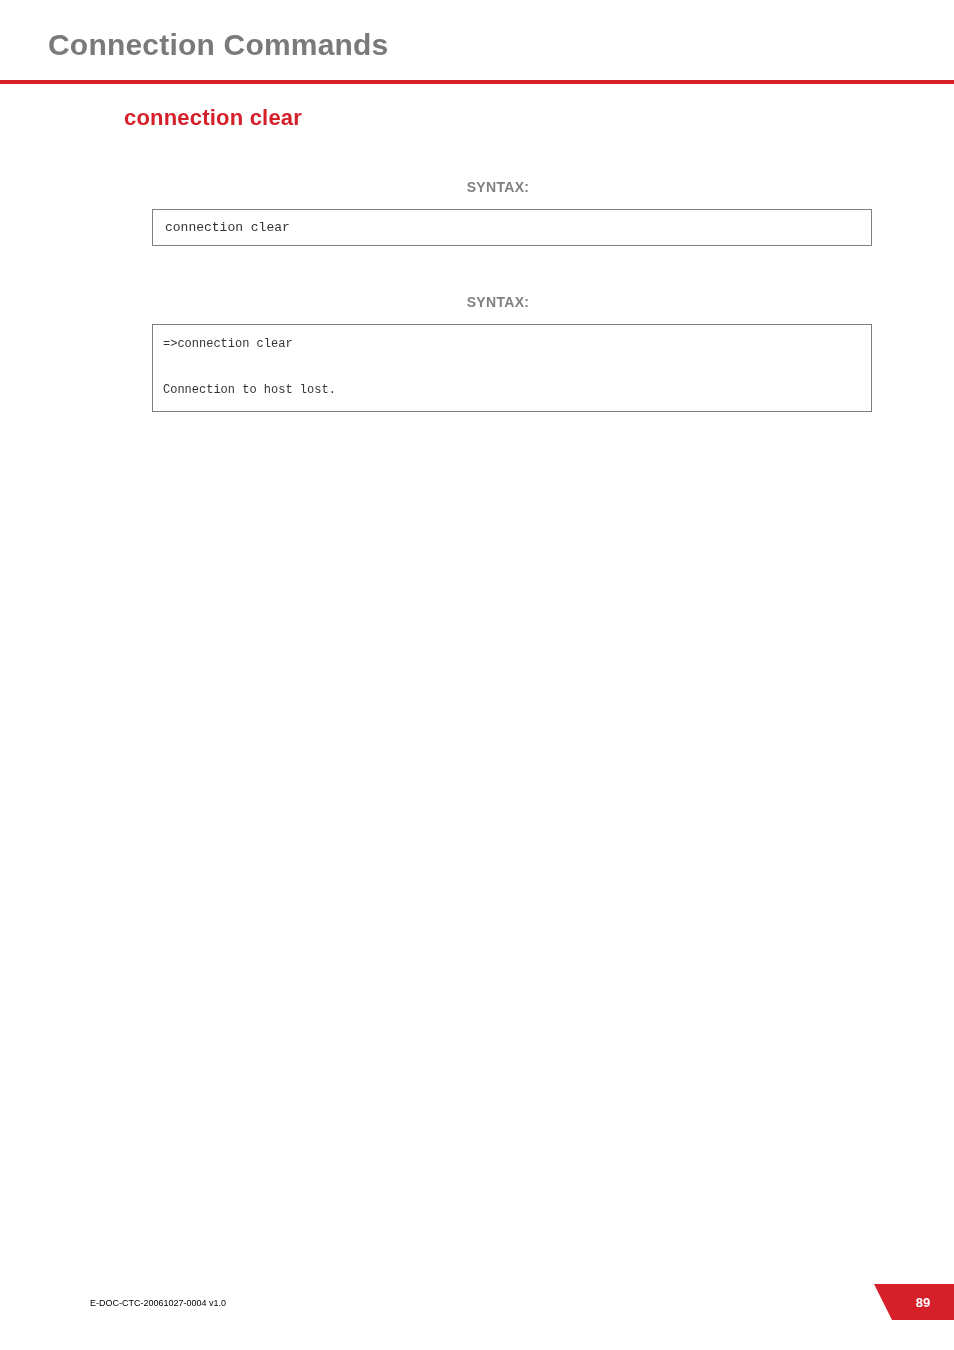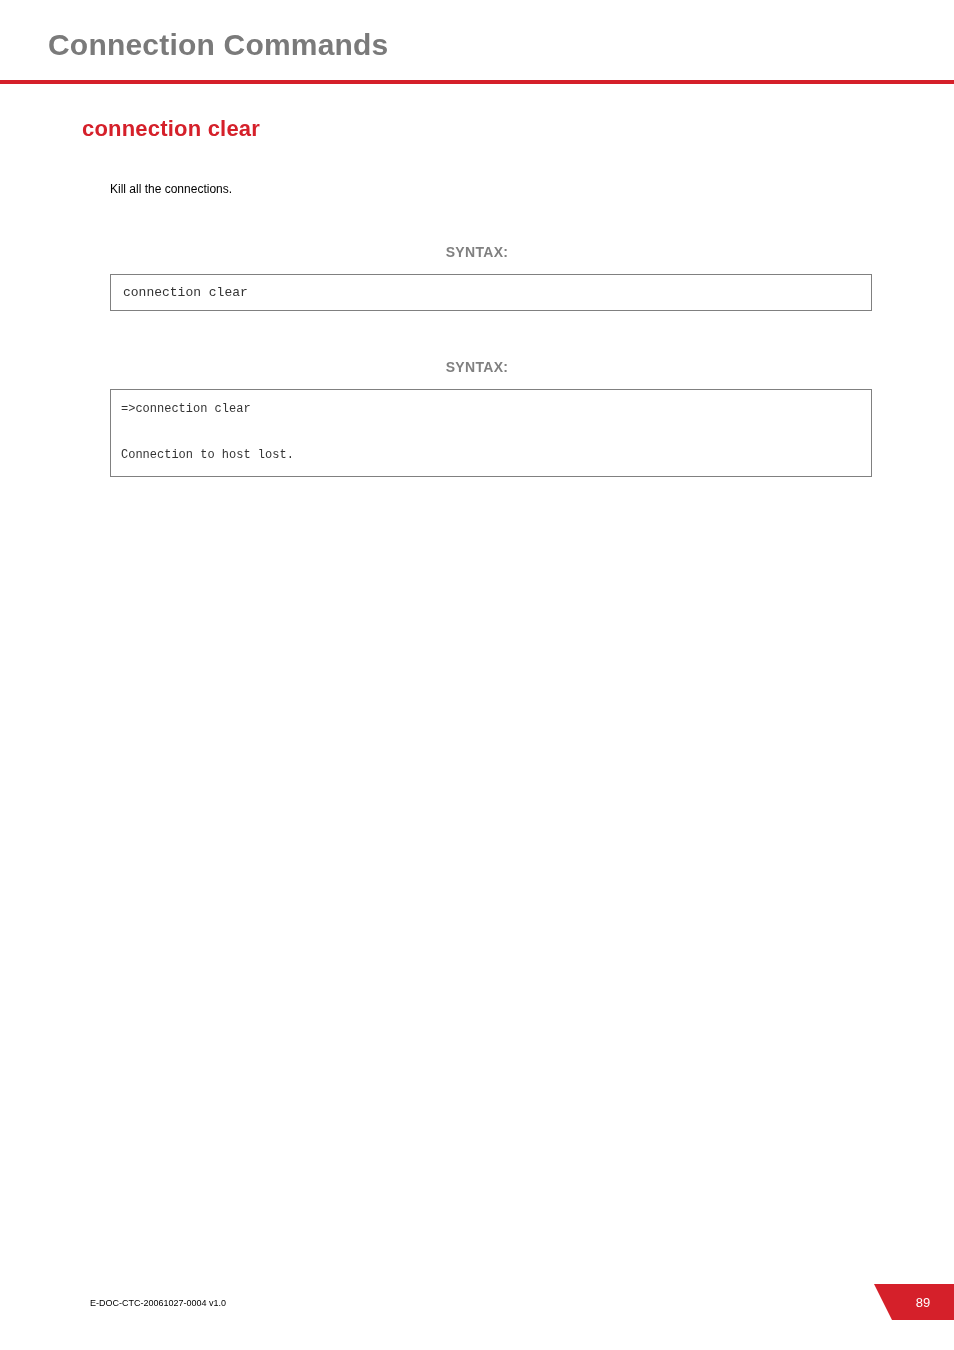--- a/index.html
+++ b/index.html
@@ -23,21 +23,22 @@
     color: #7a7a7a;
     letter-spacing: 0.2px;
   }
   .header-rule {
     margin-top: 18px;
     height: 4px;
     background: #d5202a;
     width: 100%;
   }
   .content {
-    padding: 32px 82px 0 82px;
+    padding: 21px 82px 0 82px;
+    margin-left: 42px;
   }
   .command-title {
     font-size: 22px;
     font-weight: 700;
     color: #d5202a;
     letter-spacing: 0.2px;
   }
   .command-desc {
     margin-top: 40px;
     margin-left: 28px;
@@ -82,21 +83,21 @@
   }
   .footer-badge {
     position: absolute;
     right: 0;
     bottom: 0;
     width: 62px;
     height: 36px;
     background: #d5202a;
     color: #fff;
     font-size: 13px;
-    font-weight: 400;
+    font-weight: 700;
     display: flex;
     align-items: center;
     justify-content: center;
   }
   .footer-badge::before {
     content: "";
     position: absolute;
     left: -18px;
     top: 0;
     width: 0;
@@ -109,21 +110,20 @@
 </head>
 <body>
 
 <div class="page-header">
   <div class="page-header-title">Connection Commands</div>
 </div>
 <div class="header-rule"></div>
 
 <div class="content">
   <div class="command-title">connection clear</div>
-  <div class="command-desc">Kill all the connections.</div>
 
   <div class="section-label">SYNTAX:</div>
   <div class="code-box">connection clear</div>
 
   <div class="section-label">SYNTAX:</div>
   <div class="code-box example">=&gt;connection clear
 
 Connection to host lost.</div>
 </div>
 

